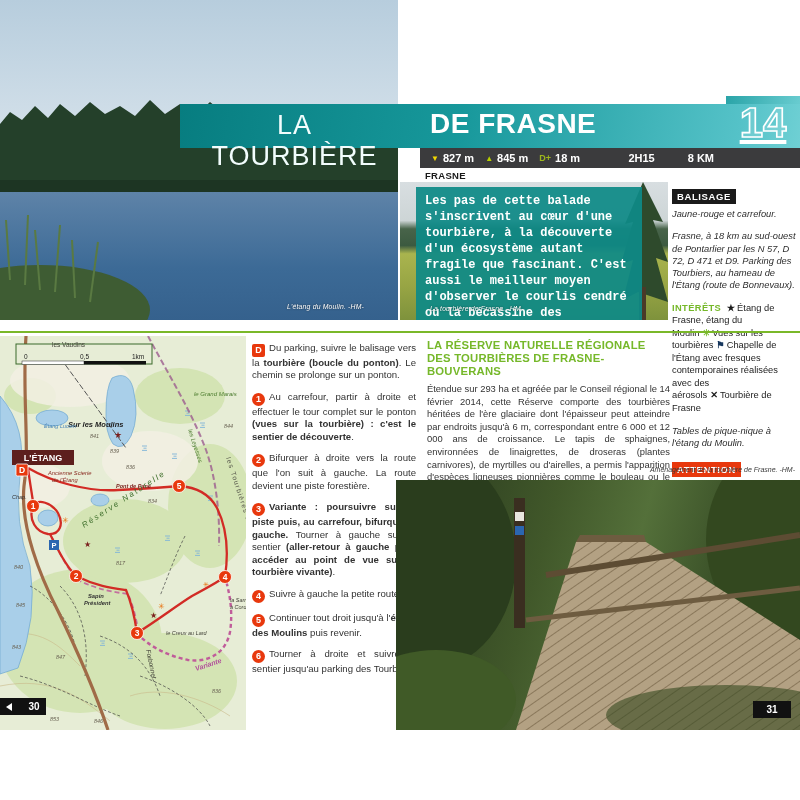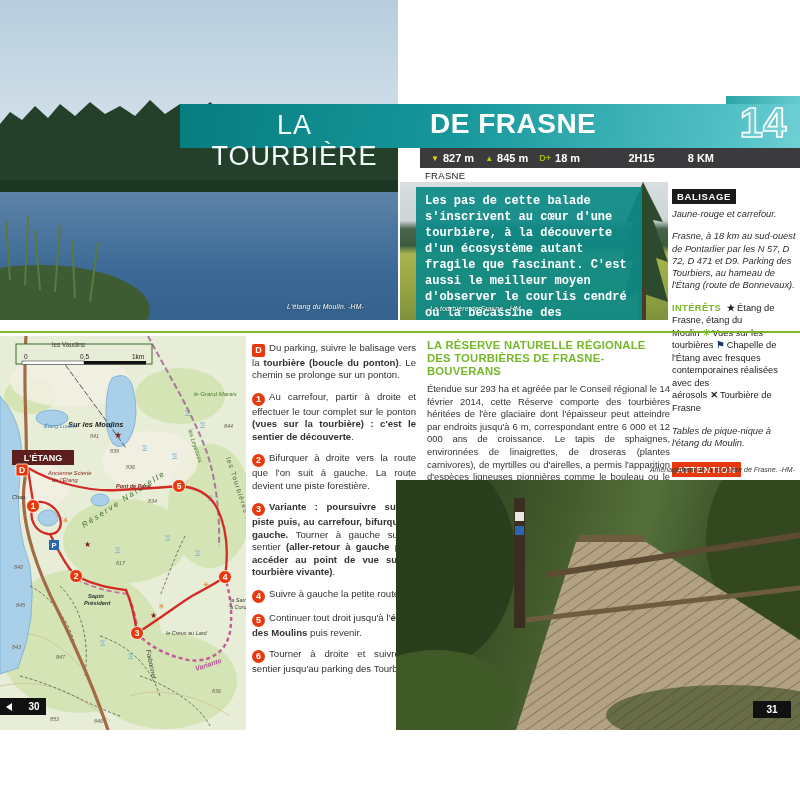--- a/index.html
+++ b/index.html
@@ -25,31 +25,31 @@
       background:rgba(14,138,134,.93);color:#fff;font-size:12px;font-weight:700;line-height:1.33;font-family:Liberation Mono, monospace;}
   
   #band{position:absolute;left:180px;top:104px;width:620px;height:44px;
       background:linear-gradient(100deg,#077d80 0%,#17989b 45%,#55c2c8 90%,#6fd0d4 100%);}
   #band-tab{position:absolute;left:726px;top:96px;width:74px;height:52px;
       background:linear-gradient(100deg,#2aa4a8,#6fd0d4);}
   #title-light{position:absolute;left:192px;top:110px;width:205px;text-align:center;
       color:#f2fdfd;font-size:27px;letter-spacing:1px;font-weight:400;}
   #title-bold{position:absolute;left:430px;top:108px;color:#fff;font-size:28px;font-weight:700;letter-spacing:.5px;}
   #trail-number{position:absolute;left:726px;top:99px;width:74px;text-align:center;
-      font-size:42px;font-weight:700;color:rgba(255,255,255,.12);
+      font-size:42px;font-weight:700;color:rgba(255,255,255,.12);text-decoration:underline;
       -webkit-text-stroke:1.6px #ffffff;}
   
   #stats{position:absolute;left:420px;top:148px;width:380px;height:20px;background:#3b3b3d;
       display:flex;align-items:center;color:#fff;font-size:11px;font-weight:700;}
   #stats .grp{display:flex;align-items:center;gap:4px;margin-left:11px;}
   .ic-down{color:#f2d800;font-size:8px;}
   .ic-up{color:#b8cf00;font-size:8px;}
   .dplus{color:#9cb71c;font-size:9px;font-weight:700;}
   #stats .right{margin-left:auto;margin-right:86px;display:flex;gap:33px;}
-  #commune{position:absolute;left:425px;top:170px;font-size:9.5px;font-weight:400;color:#1a1a1a;letter-spacing:.3px;}
+  #commune{position:absolute;left:425px;top:170px;font-size:9.5px;font-weight:700;color:#1a1a1a;letter-spacing:.3px;}
   
   #sidebar{position:absolute;left:672px;top:186px;width:124px;}
   .chip{display:inline-block;padding:2px 5px 2px 5px;font-size:9.5px;font-weight:700;
       color:#fff;letter-spacing:.6px;margin-bottom:4px;}
   .chip.black{background:#1a1a1a;}
   .chip.red{background:#e8380d;}
   .side-text{font-size:9.3px;line-height:1.32;color:#2e2e2e;font-style:italic;margin:0 0 10px 0;}
   #interets-block{font-size:9.3px;line-height:1.35;color:#222;margin:2px 0 10px 0;}
   #interets-label{color:#76b82a;font-weight:700;letter-spacing:.4px;}
   .int-icon{font-style:normal;font-weight:700;margin:0 2px 0 3px;}

